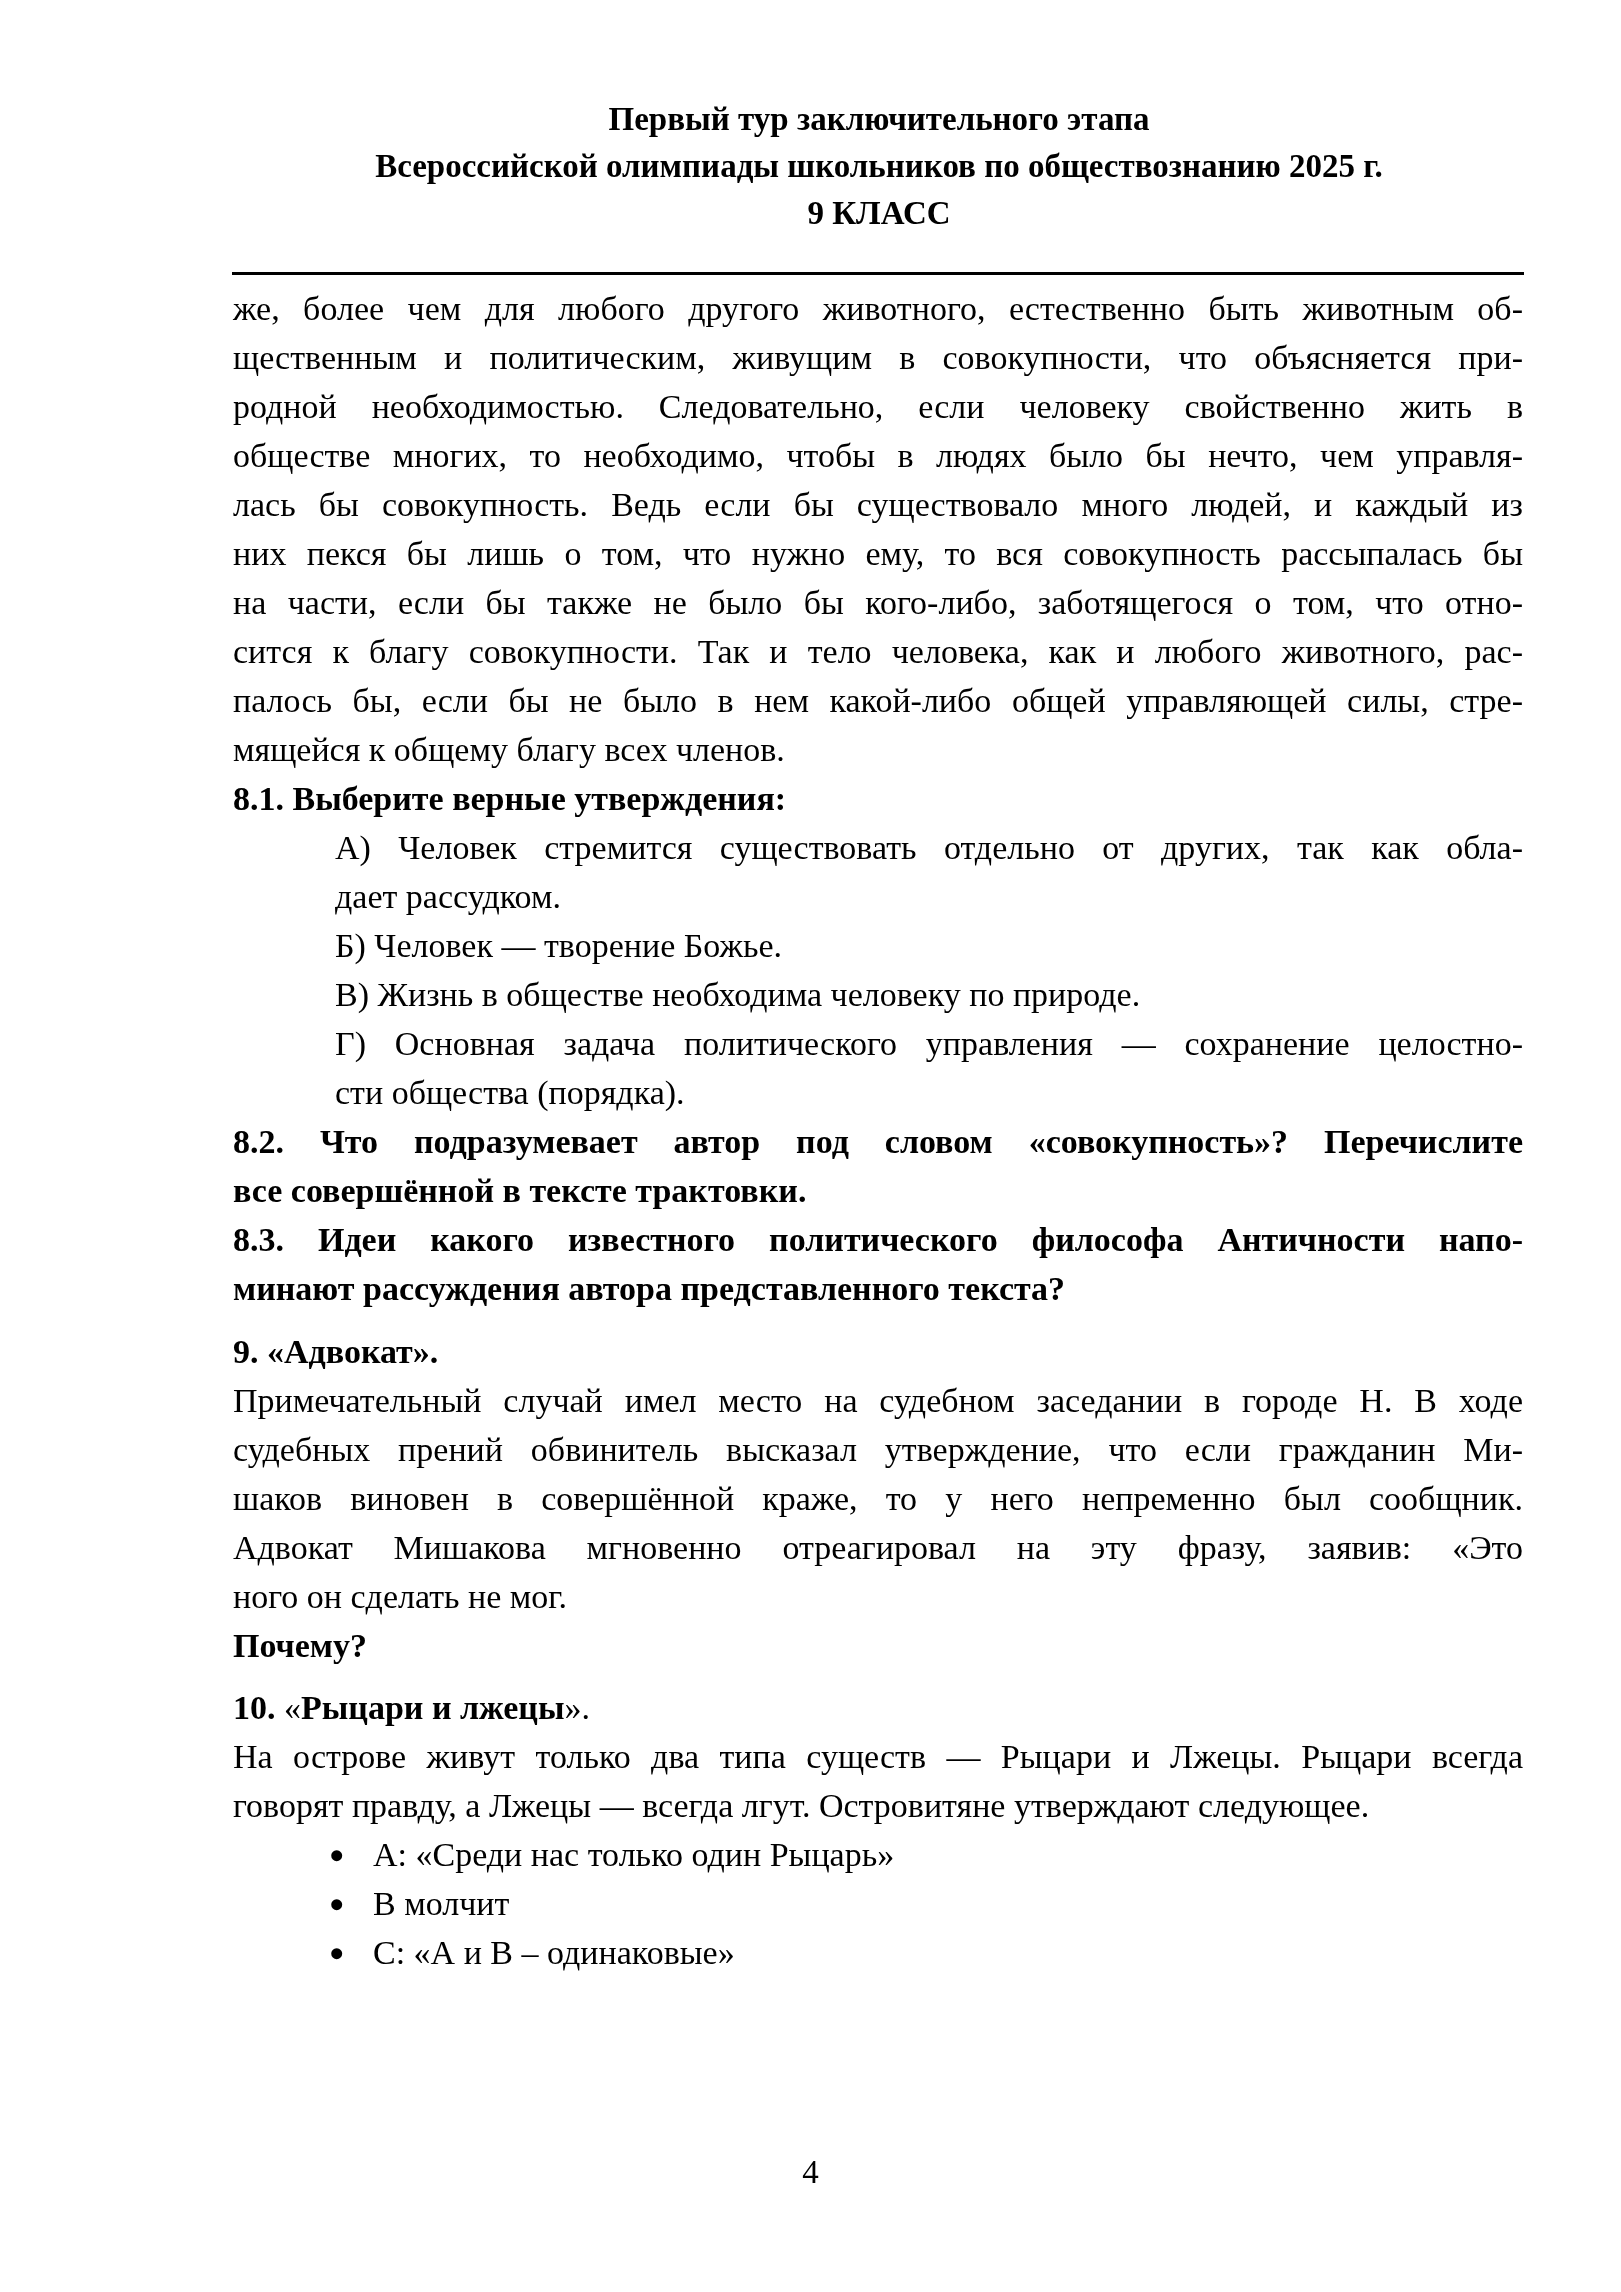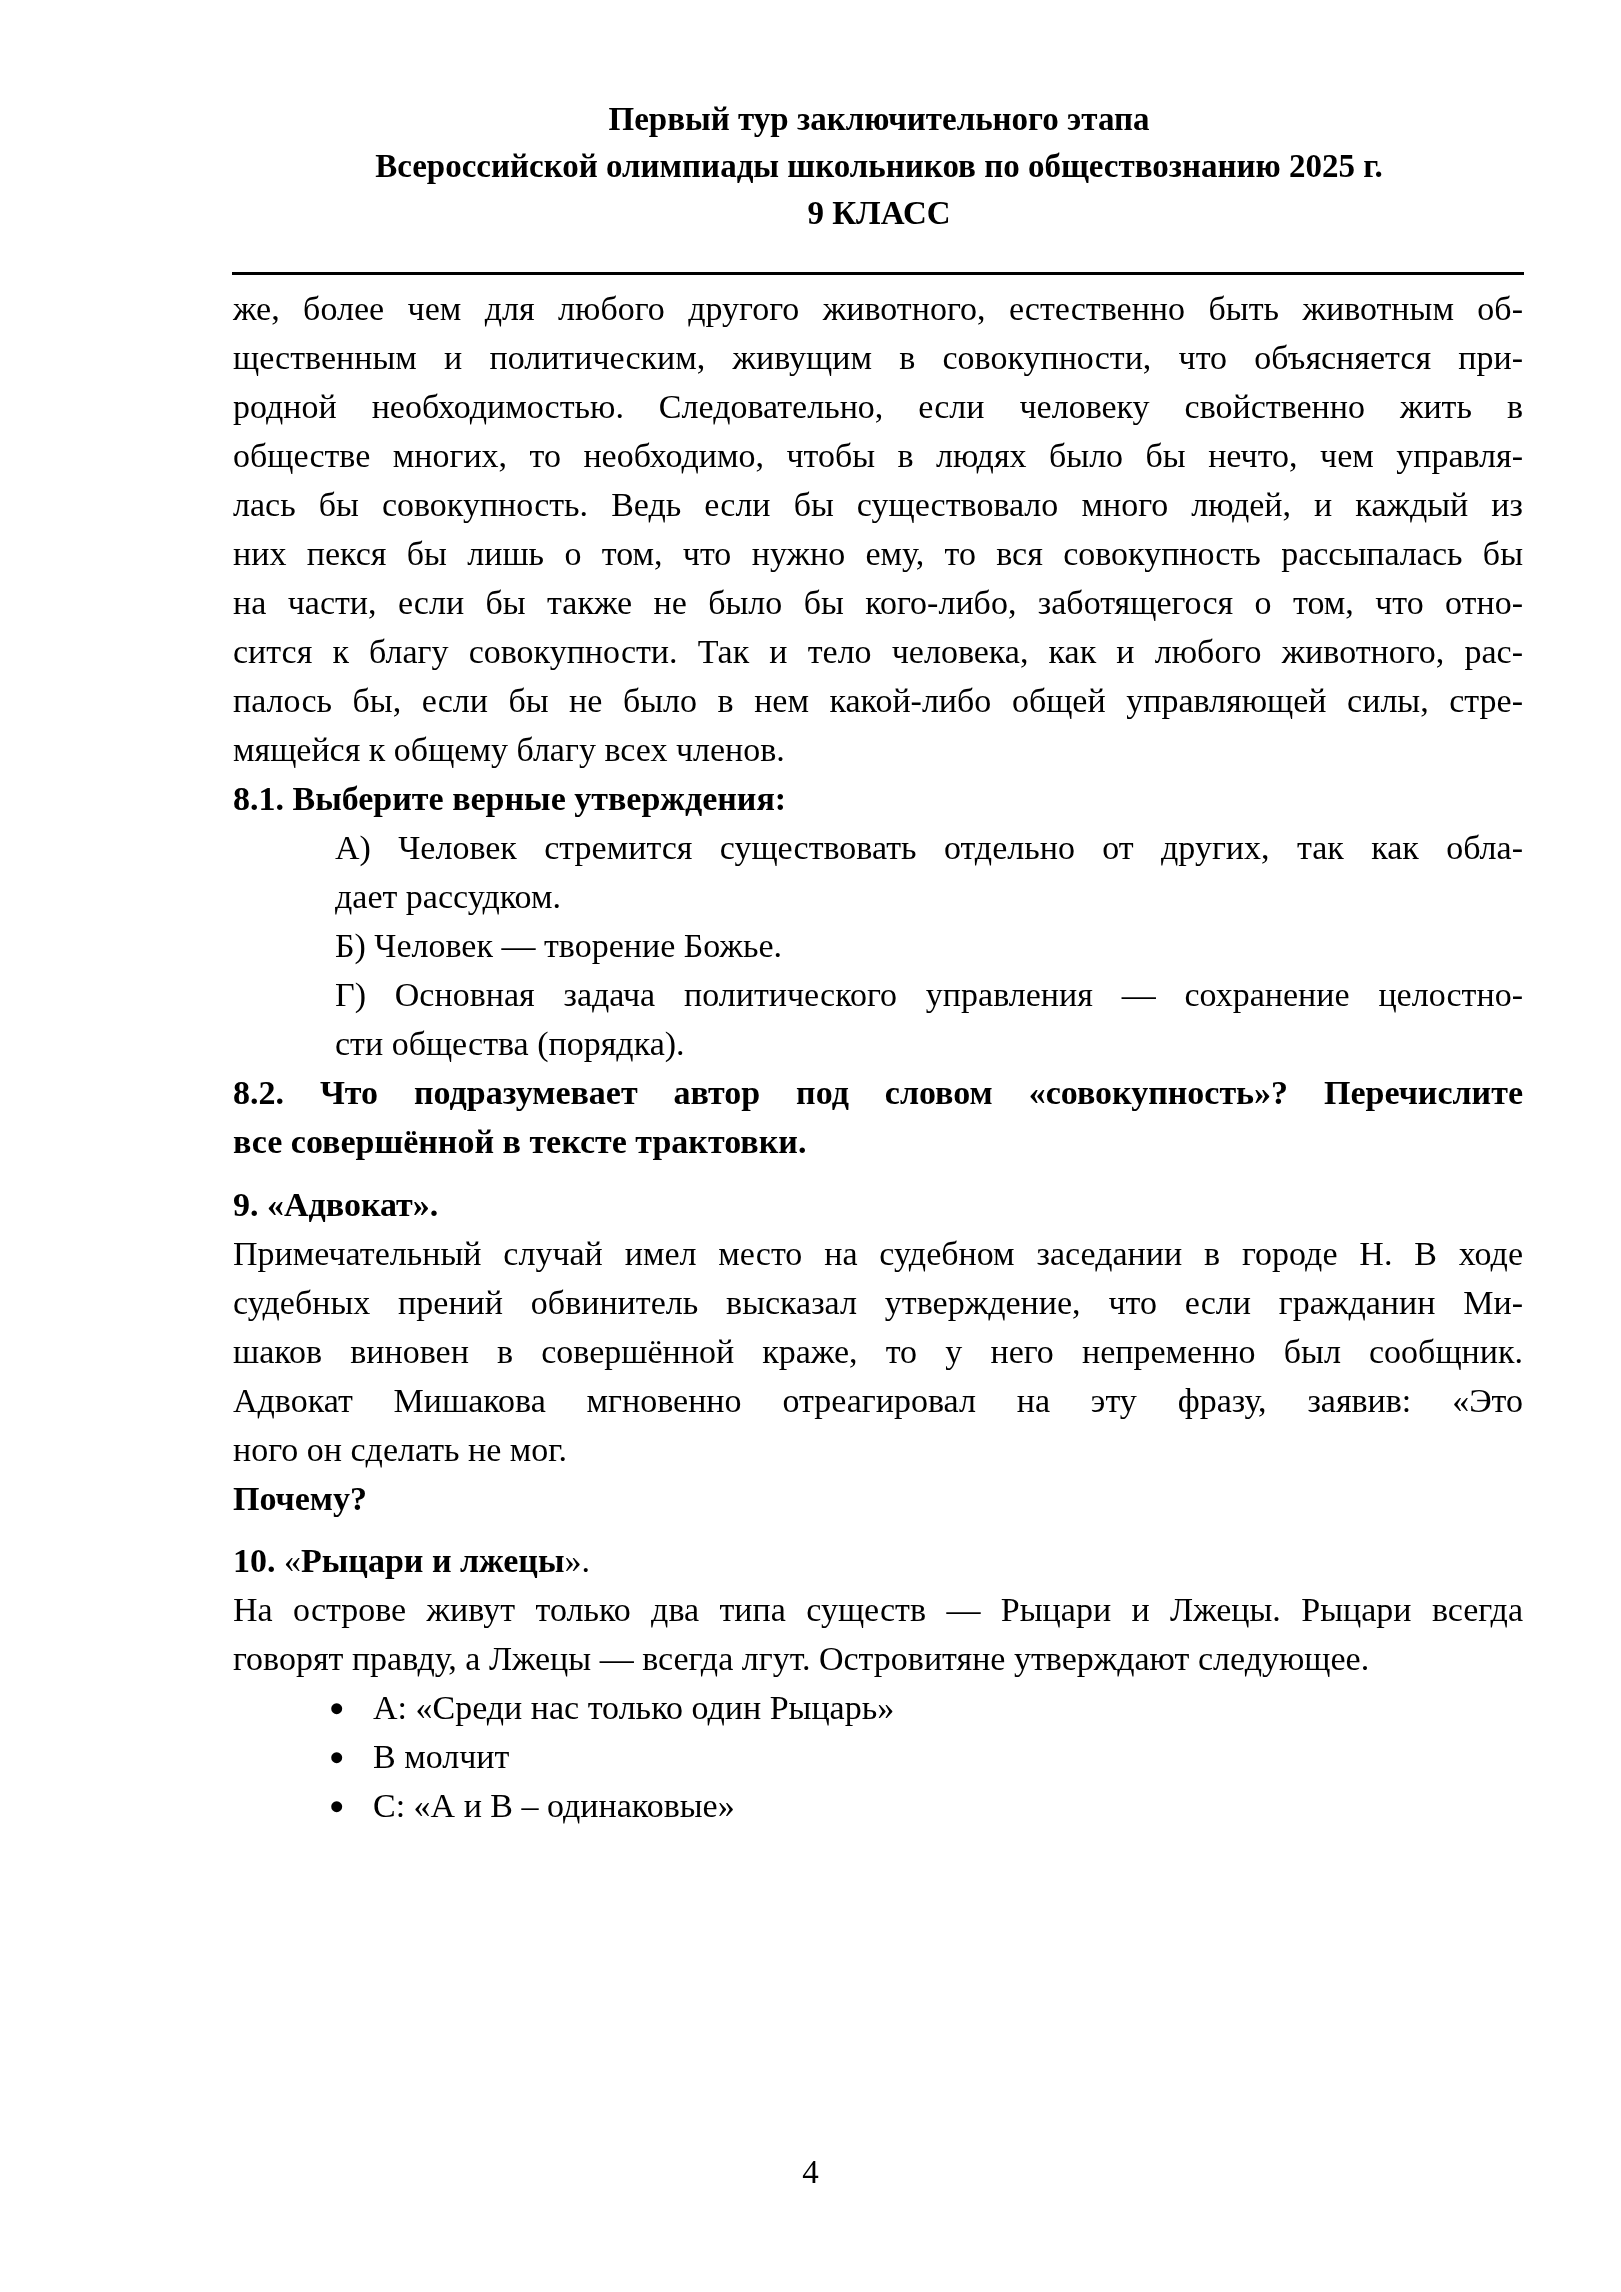--- a/index.html
+++ b/index.html
@@ -117,30 +117,37 @@
 
   <div class="options">
     <div>
       <span class="line">А) Человек стремится существовать отдельно от других, так как обла-</span>
       <span class="line last">дает рассудком.</span>
     </div>
     <div>
       <span class="line last">Б) Человек — творение Божье.</span>
     </div>
     <div>
+      <span class="line last">В) Жизнь в обществе необходима человеку по природе.</span>
+    </div>
+    <div>
       <span class="line">Г) Основная задача политического управления — сохранение целостно-</span>
       <span class="line last">сти общества (порядка).</span>
     </div>
   </div>
 
   <div class="para bold">
     <span class="line">8.2. Что подразумевает автор под словом «совокупность»? Перечислите</span>
     <span class="line last">все совершённой в тексте трактовки.</span>
   </div>
 
+  <div class="para bold">
+    <span class="line">8.3. Идеи какого известного политического философа Античности напо-</span>
+    <span class="line last">минают рассуждения автора представленного текста?</span>
+  </div>
 
   <div class="gap"></div>
 
   <div class="para bold">
     <span class="line last">9. «Адвокат».</span>
   </div>
 
   <div class="para">
     <span class="line">Примечательный случай имел место на судебном заседании в городе Н. В ходе</span>
     <span class="line">судебных прений обвинитель высказал утверждение, что если гражданин Ми-</span>

